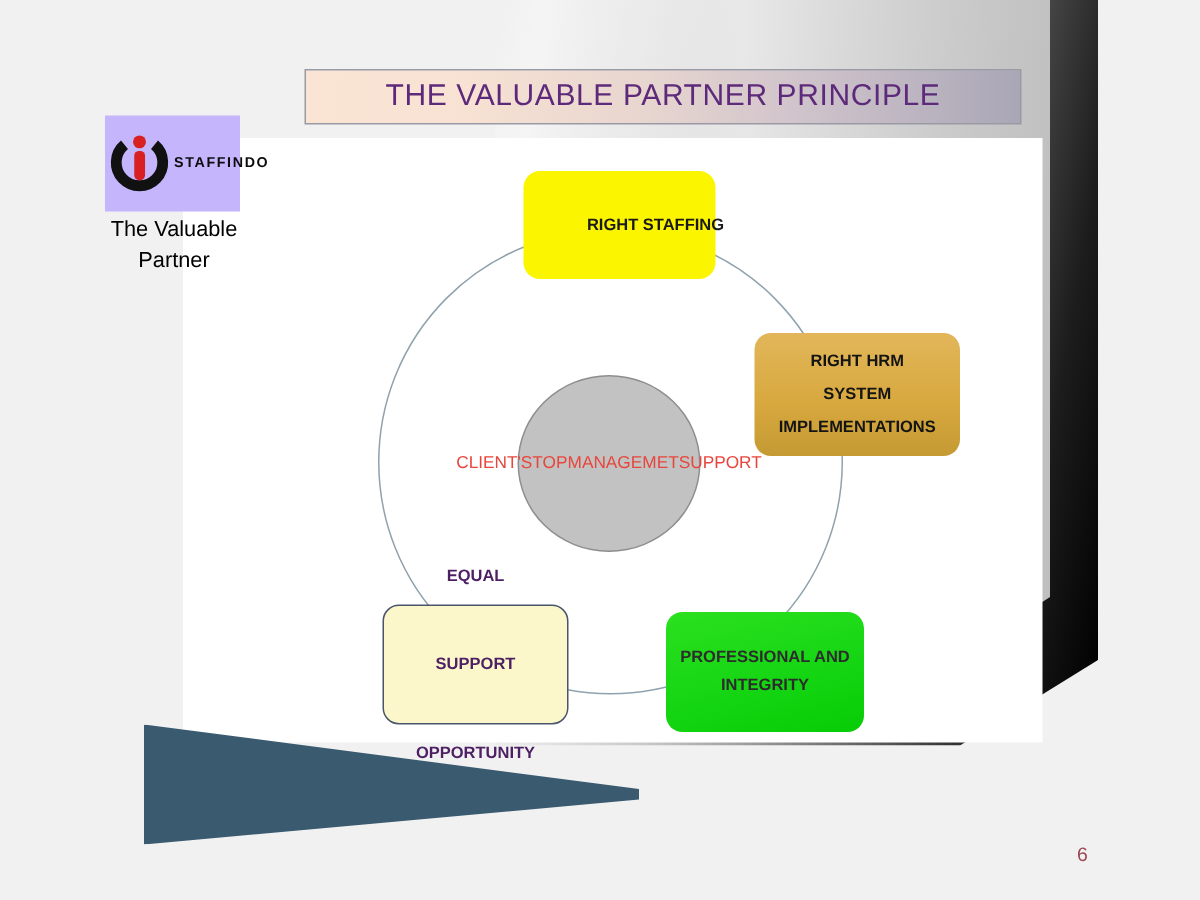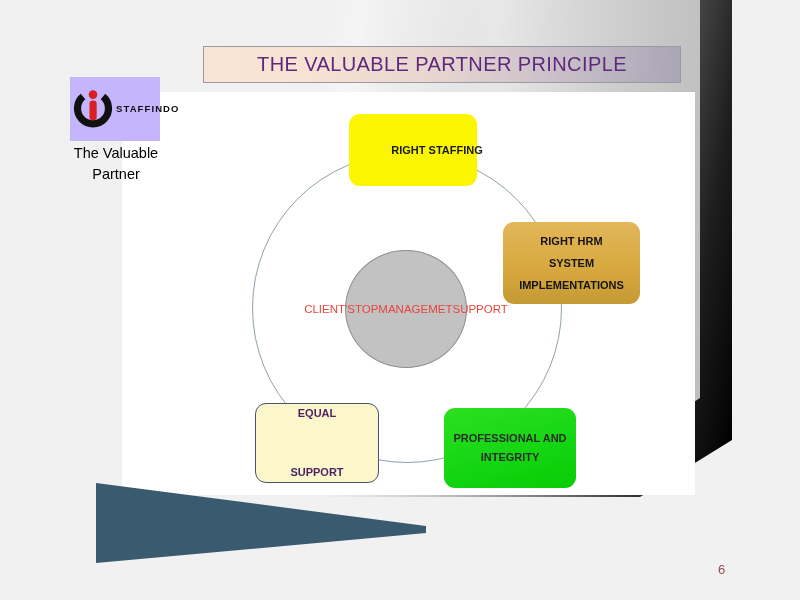--- a/index.html
+++ b/index.html
@@ -295,20 +295,21 @@
 
     <div class="node node-hrm">
       <div class="node-line">RIGHT HRM</div>
       <div class="node-line">SYSTEM</div>
       <div class="node-line">IMPLEMENTATIONS</div>
     </div>
 
     <div class="node node-equal">
       <div class="node-line">EQUAL</div>
       <div class="node-line">SUPPORT</div>
+      <div class="node-line">OPPORTUNITY</div>
     </div>
 
 
   </div>
 
   <div class="page-number">6</div>
 
 </div>
 
 </body></html>

